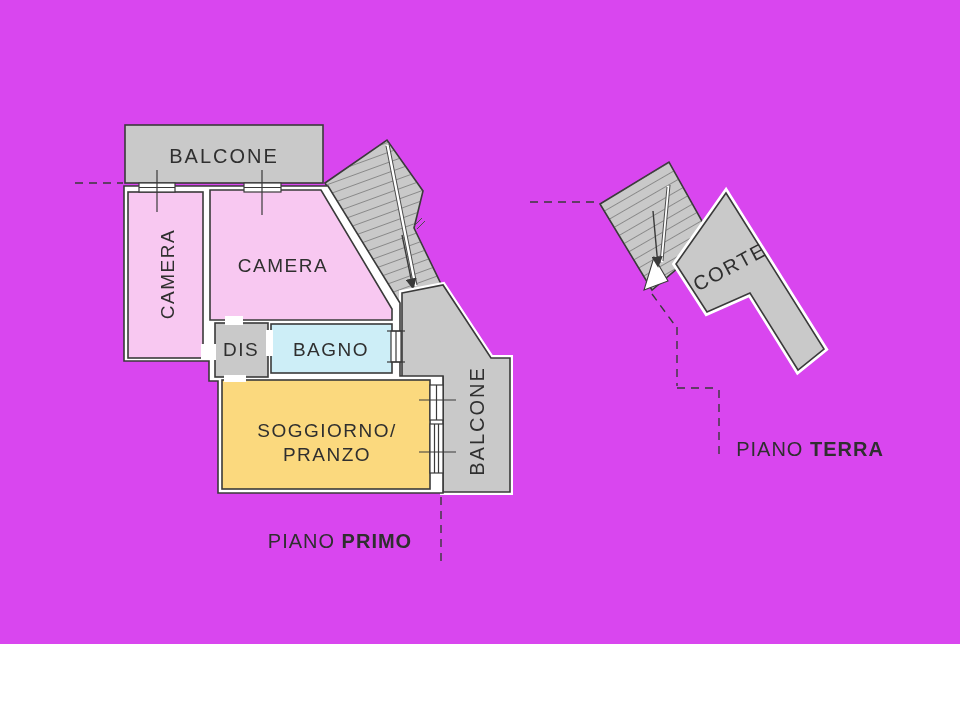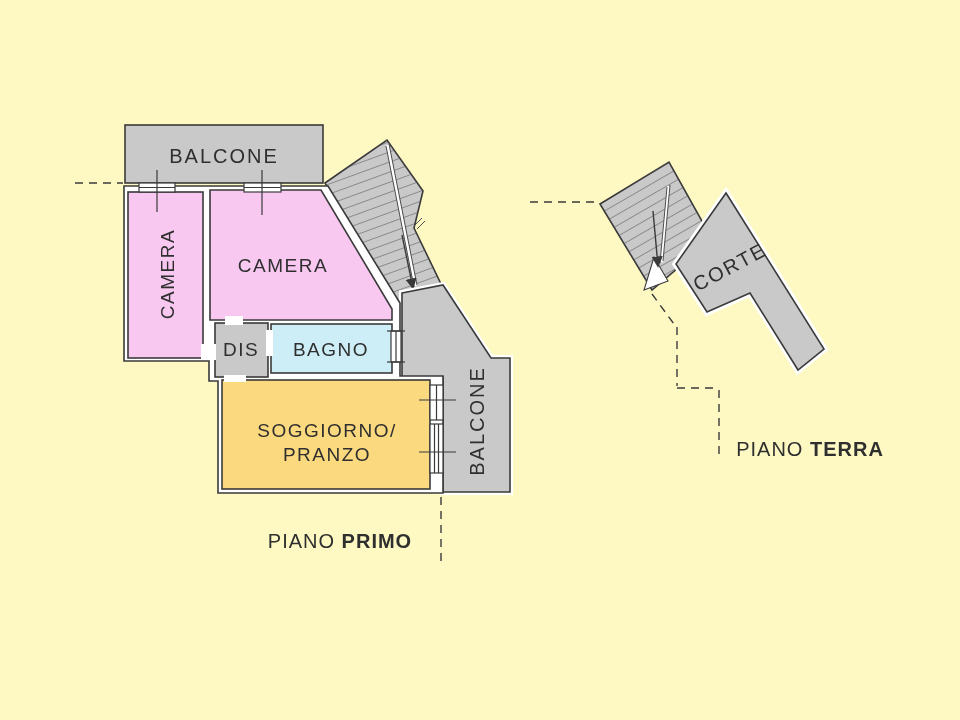--- a/index.html
+++ b/index.html
@@ -1,16 +1,16 @@
 <!DOCTYPE html>
 <html><head>
 <meta charset="utf-8">
 <style>
   html,body{margin:0;padding:0;background:#ffffff;}
-  .canvas{position:relative;width:960px;height:720px;background:#fef9c3;overflow:hidden;}
+  .canvas{position:relative;width:960px;height:644px;background:#d946ef;overflow:hidden;}
   svg{display:block;}
   text{font-family:"Liberation Sans", sans-serif;fill:#2f2f2f;}
   .lbl{font-size:19px;letter-spacing:1.5px;text-anchor:middle;}
   .lbl-big{font-size:20px;letter-spacing:2px;text-anchor:middle;}
   .plan-title{font-size:20px;letter-spacing:1px;text-anchor:middle;}
   .plan-title .emph{font-weight:bold;}
   .wallline{stroke:#3a3a3a;stroke-width:1.6;}
   .thin{stroke:#4d4d4d;stroke-width:1;}
   .dash{stroke:#3a3a3a;stroke-width:1.4;stroke-dasharray:8 6;fill:none;}
   .winframe{fill:#ffffff;stroke:#3a3a3a;stroke-width:1.2;}

